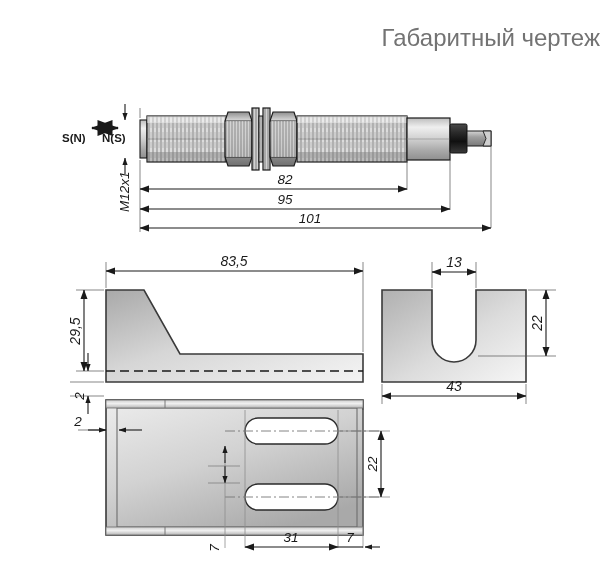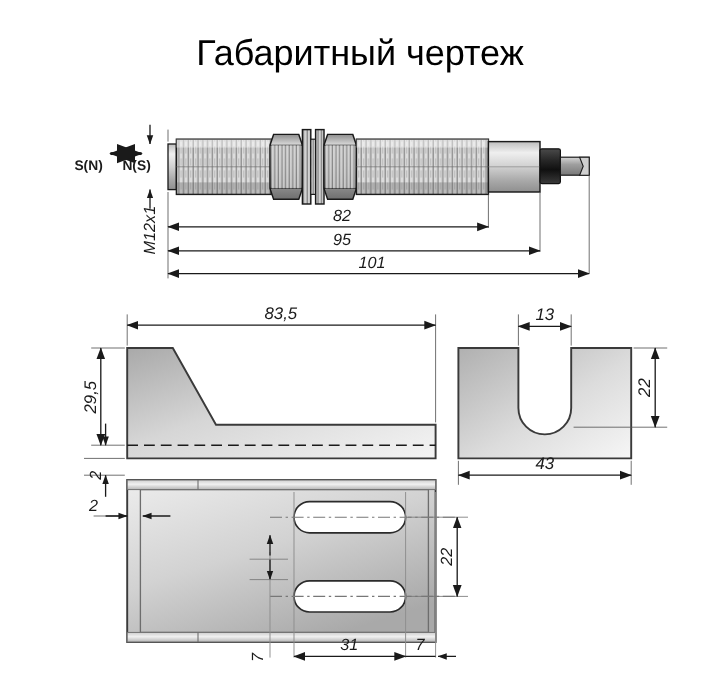--- a/index.html
+++ b/index.html
@@ -13,24 +13,24 @@
     position: relative;
     font-family: "Liberation Sans", sans-serif;
     overflow: hidden;
   }
 
   .page-title {
     position: absolute;
     top: 8px;
     left: 0;
     width: 600px;
-    text-align: center;
-    font-size: 30px;
+    text-align: right;
+    font-size: 24px;
     font-weight: 400;
-    color: #000000;
+    color: #737373;
     letter-spacing: 0px;
     font-family: "Liberation Sans", sans-serif;
   }
 
   .drawing-canvas {
     position: absolute;
     top: 0;
     left: 0;
     width: 600px;
     height: 568px;

